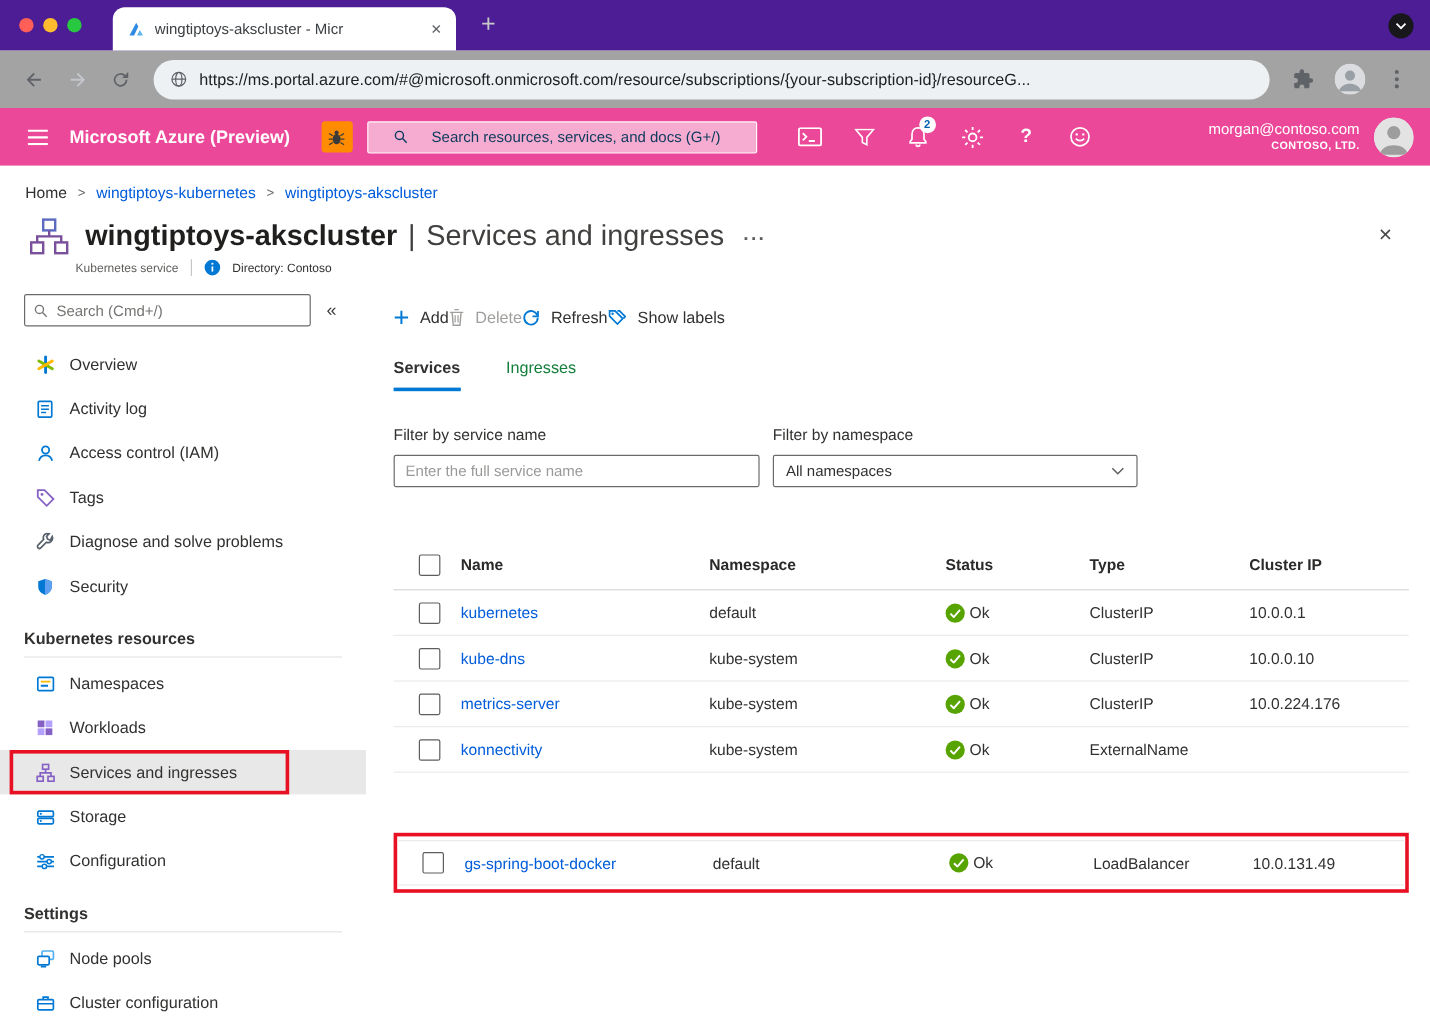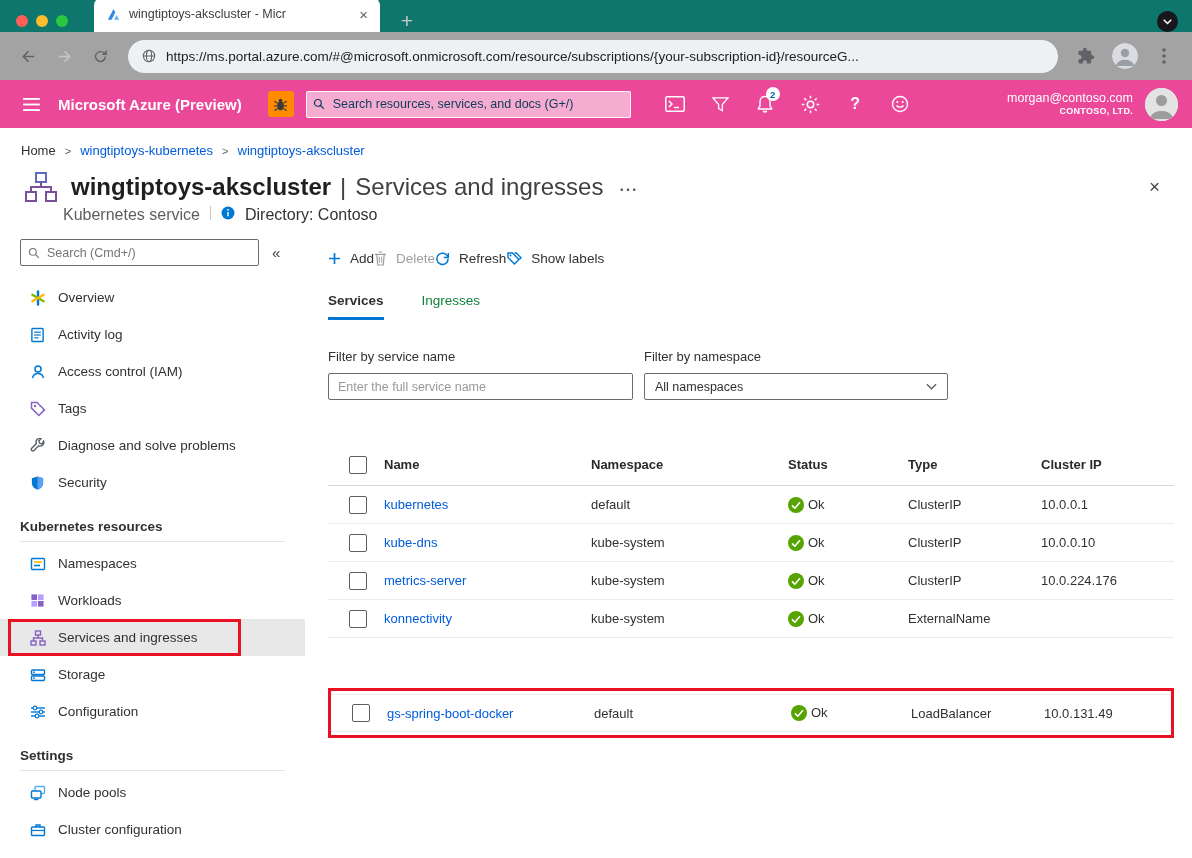--- a/index.html
+++ b/index.html
@@ -2,21 +2,21 @@
 <html><head>
 <meta charset="utf-8">
 <style>
 *{margin:0;padding:0;box-sizing:border-box}
 html,body{width:1192px;height:858px}
 body{font-family:"Liberation Sans",sans-serif;background:#fff;overflow:hidden;position:relative}
 svg{display:block}
 input{font-family:"Liberation Sans",sans-serif}
 
 
-.tabstrip{position:relative;height:32px;background:#0f766e}
+.tabstrip{position:relative;height:42px;background:#4c1d95}
 .traffic{position:absolute;left:16px;top:15px;display:flex;gap:8px}
 .tl{width:12px;height:12px;border-radius:50%}
 .tl.r{background:#ff5f57}.tl.y{background:#febc2e}.tl.g{background:#28c840}
 .tab{position:absolute;left:94px;bottom:0;width:286px;height:36px;background:#fff;border-radius:10px 10px 0 0;display:flex;align-items:center;padding:0 12px;gap:8px}
 .tab-title{flex:1;font-size:12.5px;color:#3c4043;white-space:nowrap;overflow:hidden}
 .tab-close{color:#5f6368;font-size:15px;line-height:1;cursor:pointer}
 .newtab{position:absolute;left:394px;top:8px;width:26px;height:26px;color:#c8c8c8;font-size:21px;display:flex;align-items:center;justify-content:center;cursor:pointer}
 .strip-menu{position:absolute;right:14px;top:11px;width:21px;height:21px;border-radius:50%;background:#17171c;display:flex;align-items:center;justify-content:center;cursor:pointer}
 
 
@@ -24,21 +24,21 @@
 .nav-btn{width:32px;height:32px;display:flex;align-items:center;justify-content:center;border-radius:50%;cursor:pointer}
 .omnibox{flex:1;height:33px;background:#eef1f3;border-radius:17px;display:flex;align-items:center;gap:10px;padding:0 14px;margin:0 8px}
 .omnibox input{flex:1;background:transparent;border:none;outline:none;font-size:13.5px;color:#202124}
 .chrome-avatar{width:26px;height:26px;border-radius:50%;overflow:hidden;margin:0 6px;cursor:pointer}
 
 
 .azhdr{height:48px;background:#ec4899;display:flex;align-items:center;padding:0 14px;color:#fff}
 .az-menu{width:34px;height:48px;display:flex;align-items:center;justify-content:center;cursor:pointer}
 .brand{font-size:15px;font-weight:700;margin:0 26px 0 10px;white-space:nowrap;cursor:pointer}
 .bugbox{width:26px;height:26px;background:#ff8c00;border-radius:3px;display:flex;align-items:center;justify-content:center;margin-right:12px;cursor:pointer}
-.azsearch{width:325px;height:27px;background:rgba(255,255,255,.55);border:1px solid rgba(255,255,255,.9);border-radius:2px;display:flex;align-items:center;gap:8px;padding:0 6px}
+.azsearch{width:325px;height:27px;background:rgba(255,255,255,.55);border:1px solid rgba(255,255,255,.9);border-radius:2px;display:flex;align-items:center;gap:20px;padding:0 21px}
 .azsearch input{flex:1;background:transparent;border:none;outline:none;font-size:12.5px;color:#0b3a5c}
 .azsearch input::placeholder{color:#0b3a5c;opacity:1}
 .az-icons{display:flex;margin-left:22px}
 .az-ic{width:45px;height:48px;display:flex;align-items:center;justify-content:center;position:relative;cursor:pointer;font-size:16px;font-weight:700}
 .badge{position:absolute;top:7px;right:8px;min-width:14px;height:14px;border-radius:7px;background:#fff;color:#0060ac;font-size:9.5px;font-weight:700;display:flex;align-items:center;justify-content:center;padding:0 3px}
 .account{margin-left:auto;text-align:right;line-height:1.3;cursor:pointer}
 .account .email{font-size:12.5px}
 .account .org{font-size:9px;font-weight:700;letter-spacing:.3px}
 .az-avatar{width:33px;height:33px;border-radius:50%;overflow:hidden;margin-left:12px;background:#e3e3e3;cursor:pointer}
 
@@ -46,21 +46,21 @@
 .breadcrumb{display:flex;align-items:center;gap:9px;padding:15px 20px 0 21px;font-size:13px}
 .bc-sep{color:#605e5c;font-size:11px}
 .bc-link{color:#015cda;cursor:pointer}
 .bc-home{color:#323130;cursor:pointer}
 .titlerow{display:flex;align-items:center;padding:13px 24px 0 24px}
 .title-ic{margin-right:13px}
 .title-main{font-size:24px;font-weight:700;color:#201f1e}
 .title-rest{font-size:24px;font-weight:400;color:#42403e;margin-left:9px}
 .title-dots{margin-left:16px;color:#605e5c;font-size:16px;font-weight:700;letter-spacing:1px;cursor:pointer;padding-top:6px}
 .blade-close{margin-left:auto;color:#494847;font-size:19px;cursor:pointer;padding-right:8px}
-.subtitlerow{display:flex;align-items:flex-start;gap:10px;padding:3px 20px 0 63px;font-size:16px;color:#605e5c}
+.subtitlerow{display:flex;align-items:flex-end;gap:10px;padding:3px 20px 0 63px;font-size:10px;color:#605e5c}
 .vdiv{width:1px;height:14px;background:#c8c6c4}
 .dirlabel{color:#323130}
 
 
 .layout{display:flex;margin-top:15px}
 .sidebar{width:305px;flex:none}
 .sb-top{display:flex;align-items:center;gap:13px;padding-left:20px}
 .sb-search{width:239px;height:27px;border:1px solid #6b6b6b;border-radius:2px;display:flex;align-items:center;gap:7px;padding:0 7px;background:#fff}
 .sb-search input{flex:1;border:none;outline:none;font-size:12.5px;color:#14532d}
 .sb-search input::placeholder{color:#767572;opacity:1}

